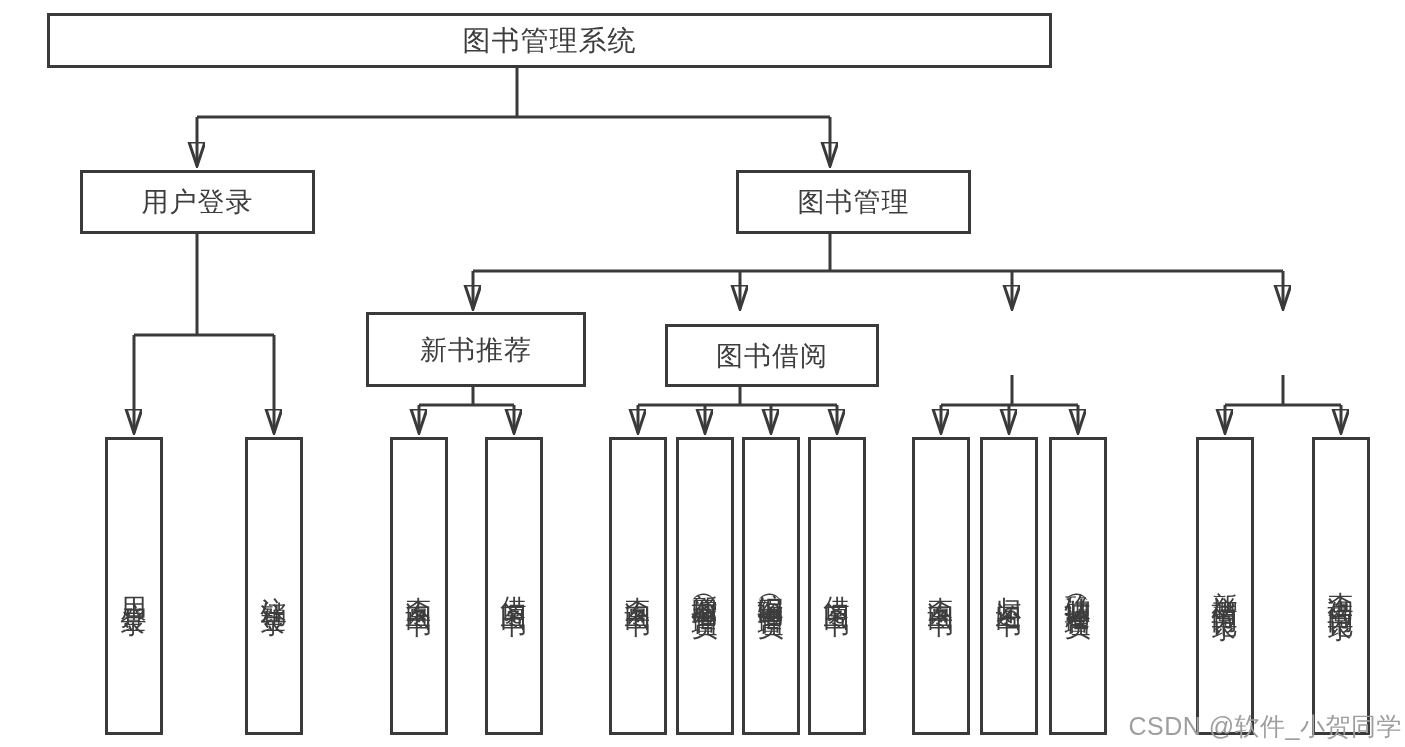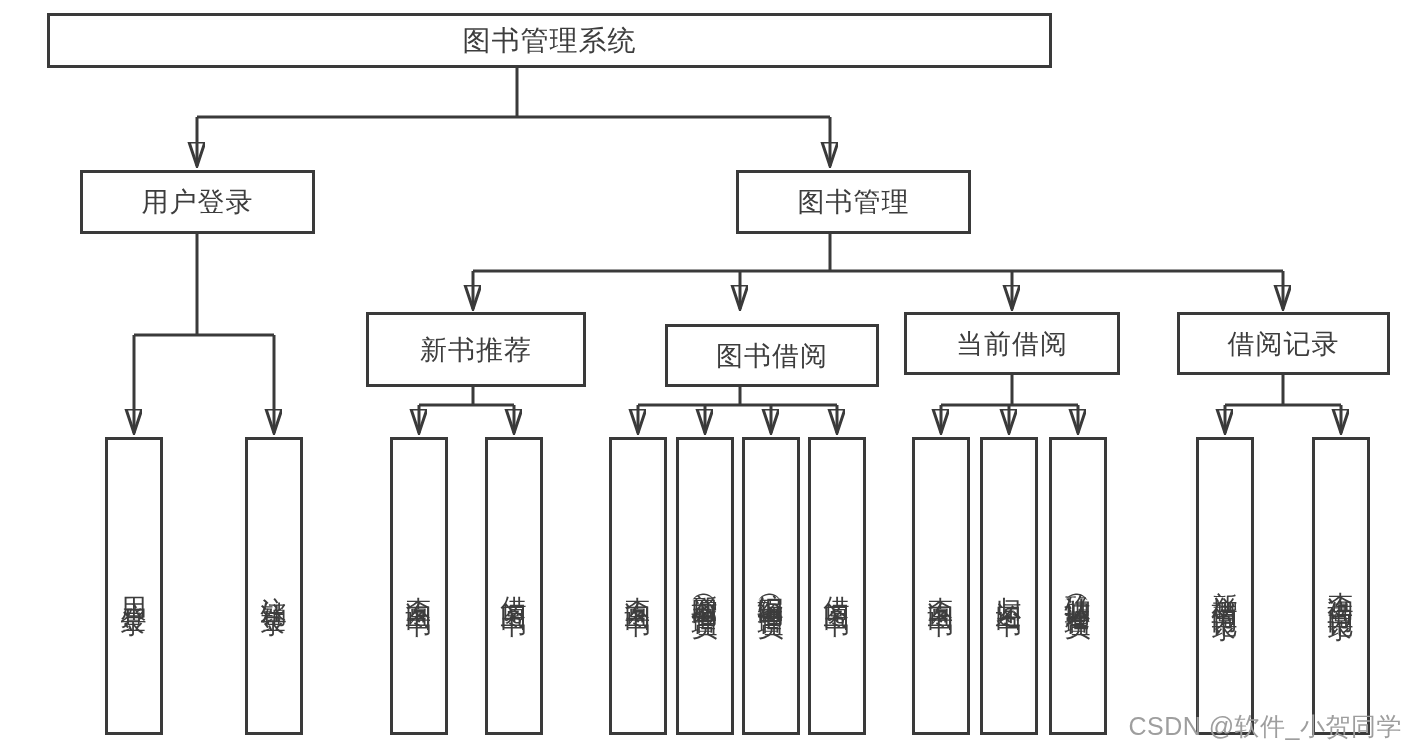--- a/index.html
+++ b/index.html
@@ -119,22 +119,20 @@
     </g>
   </svg>
 
   <div class="node node-root">图书管理系统</div>
 
   <div class="node node-branch node-login">用户登录</div>
   <div class="node node-branch node-mgmt">图书管理</div>
 
   <div class="node node-branch node-l2-0">新书推荐</div>
   <div class="node node-branch node-l2-1">图书借阅</div>
-  <div class="node node-branch node-l2-2">当前借阅</div>
-  <div class="node node-branch node-l2-3">借阅记录</div>
 
   <div class="node leaf" style="left:105px">用户登录</div>
   <div class="node leaf" style="left:245px">注销登录</div>
 
   <div class="node leaf" style="left:390px">查询图书</div>
   <div class="node leaf" style="left:485px">借阅图书</div>
 
   <div class="node leaf" style="left:609px">查询图书</div>
   <div class="node leaf long" style="left:676px">新增图书（管理员）</div>
   <div class="node leaf long" style="left:742px">编辑图书（管理员）</div>

